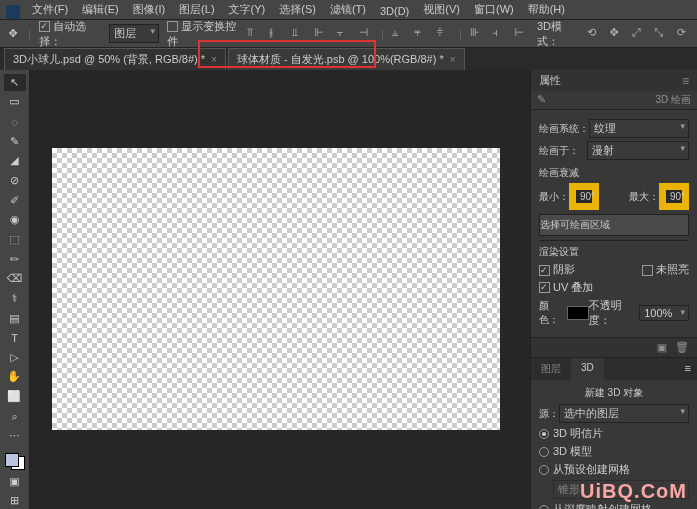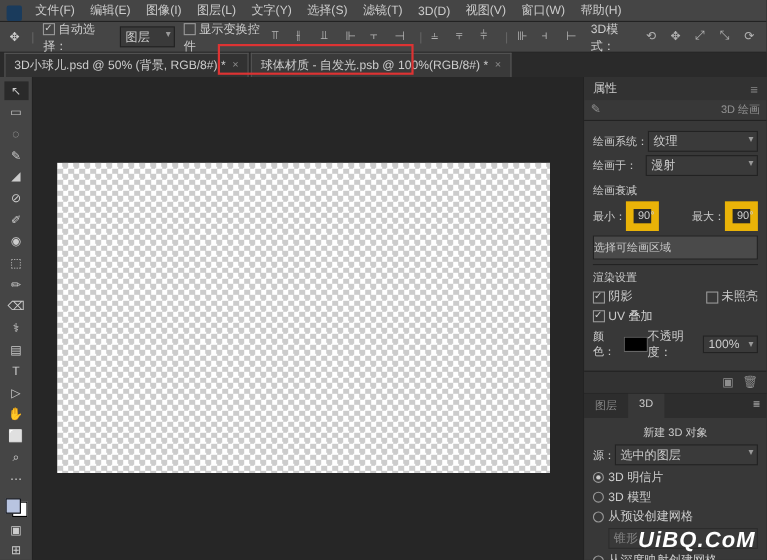--- a/index.html
+++ b/index.html
@@ -38,21 +38,21 @@
 .field{background:#2a2a2a;border:7px solid #eab308;padding:1px 4px;min-width:30px;font-size:10px;flex:1}
 .btn{background:#4a4a4a;border:1px solid #222;padding:3px 0;text-align:left;font-size:10px;cursor:pointer}
 .btn-wide{width:100%;margin:4px 0}
 .color-swatch{width:24px;height:14px;background:#000;border:1px solid #666;display:inline-block}
 .tabstrip{display:flex;background:#2d2d2d}
 .tabstrip .t{padding:4px 10px;font-size:10px;color:#888}
 .tabstrip .t.active{background:#383838;color:#ccc}
 .radio{width:10px;height:10px;border:1px solid #999;border-radius:50%;display:inline-block;margin-right:4px;position:relative}
 .radio.on::after{content:"";width:4px;height:4px;background:#ccc;border-radius:50%;position:absolute;top:2px;left:2px}
 .sub{margin-left:14px}
-.watermark{position:absolute;right:10px;bottom:6px;font-size:20px;font-weight:bold;color:#ffffff;font-style:italic;letter-spacing:1px}
+.watermark{position:absolute;right:10px;bottom:6px;font-size:20px;font-weight:bold;color:#fca5a5;letter-spacing:1px}
 .iconbar{display:flex;gap:6px;padding:2px 6px;border-bottom:1px solid #222}
 .iconbar span{width:14px;height:14px;opacity:.6}
 .mini-icons{display:flex;gap:8px;padding:3px 8px;justify-content:flex-end;border-top:1px solid #222;background:#323232}
 .mini-icons span{opacity:.6;font-size:11px}
 hr.sep{border:none;border-top:1px solid #222;margin:4px 0}
 </style>
 </head>
 <body>
 
 <div class="menubar">

